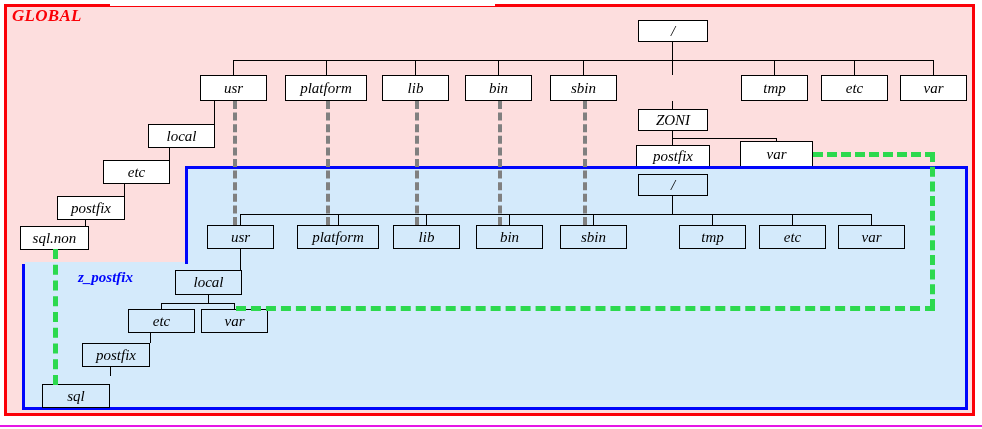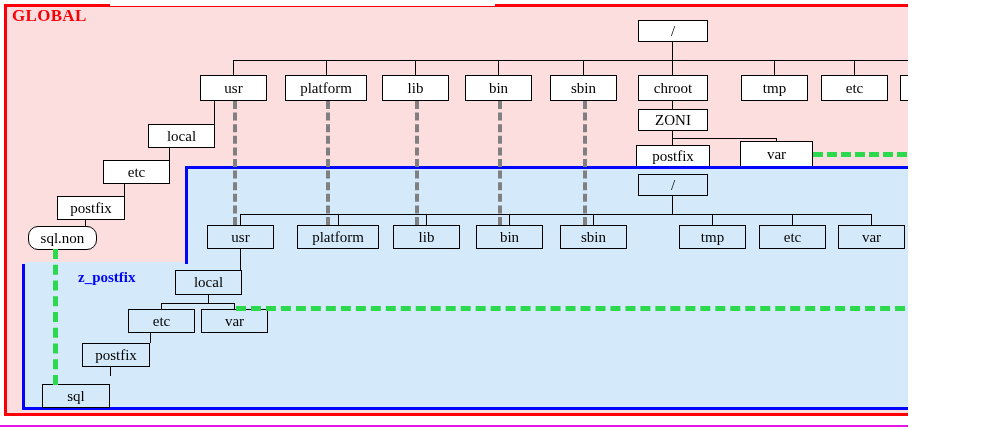--- a/index.html
+++ b/index.html
@@ -1,17 +1,17 @@
 <!DOCTYPE html>
 <html><head>
 <meta charset="utf-8">
 <style>
   html,body{margin:0;padding:0;background:#ffffff;}
   body{font-family:"Liberation Serif", serif;}
-  #canvas{position:relative;width:908px;height:429px;background:#ffffff;overflow:hidden;}
+  #canvas{position:relative;width:982px;height:429px;background:#ffffff;overflow:hidden;font-style:italic;}
 
   
   .zone-global{
     position:absolute;left:4px;top:4px;width:971px;height:412px;
     background:#fddede;border:3px solid #fb0007;box-sizing:border-box;
   }
   .zone-global-topnotch{
     position:absolute;left:110px;top:2px;width:385px;height:4px;background:#ffffff;
   }
   .magenta-rule{
@@ -94,33 +94,32 @@
 
   <div class="ln lnv" style="left:672px;top:167px;height:7px;"></div>
 
   <div class="node g" style="left:638px;top:20px;width:70px;height:22px;">/</div>
 
   <div class="node g" style="left:200px;top:75px;width:67px;height:26px;">usr</div>
   <div class="node g" style="left:285px;top:75px;width:82px;height:26px;">platform</div>
   <div class="node g" style="left:382px;top:75px;width:67px;height:26px;">lib</div>
   <div class="node g" style="left:465px;top:75px;width:67px;height:26px;">bin</div>
   <div class="node g" style="left:550px;top:75px;width:67px;height:26px;">sbin</div>
-  <div class="node g" style="left:638px;top:75px;width:70px;height:26px;">chroot</div>
   <div class="node g" style="left:741px;top:75px;width:67px;height:26px;">tmp</div>
   <div class="node g" style="left:821px;top:75px;width:67px;height:26px;">etc</div>
   <div class="node g" style="left:900px;top:75px;width:67px;height:26px;">var</div>
 
   <div class="node g" style="left:638px;top:109px;width:70px;height:22px;">ZONI</div>
   <div class="node g" style="left:636px;top:145px;width:74px;height:22px;">postfix</div>
   <div class="node g" style="left:740px;top:141px;width:73px;height:26px;">var</div>
 
   <div class="node g" style="left:148px;top:124px;width:67px;height:24px;">local</div>
   <div class="node g" style="left:103px;top:160px;width:67px;height:24px;">etc</div>
   <div class="node g" style="left:57px;top:196px;width:68px;height:24px;">postfix</div>
-  <div class="node g" style="left:28px;top:226px;width:69px;height:24px;border-radius:10px;">sql.non</div>
+  <div class="node g" style="left:20px;top:226px;width:69px;height:24px;">sql.non</div>
 
   <div class="zone-blue"></div>
   <div class="zone-blue-ext"></div>
   <div class="zone-blue-seam"></div>
   <div class="zone-blue-seam2"></div>
 
   <div class="lbl lbl-zone">z_postfix</div>
 
   <div class="dashv2" style="left:233px;top:101px;height:124px;"></div>
   <div class="dashv2" style="left:326px;top:101px;height:124px;"></div>

